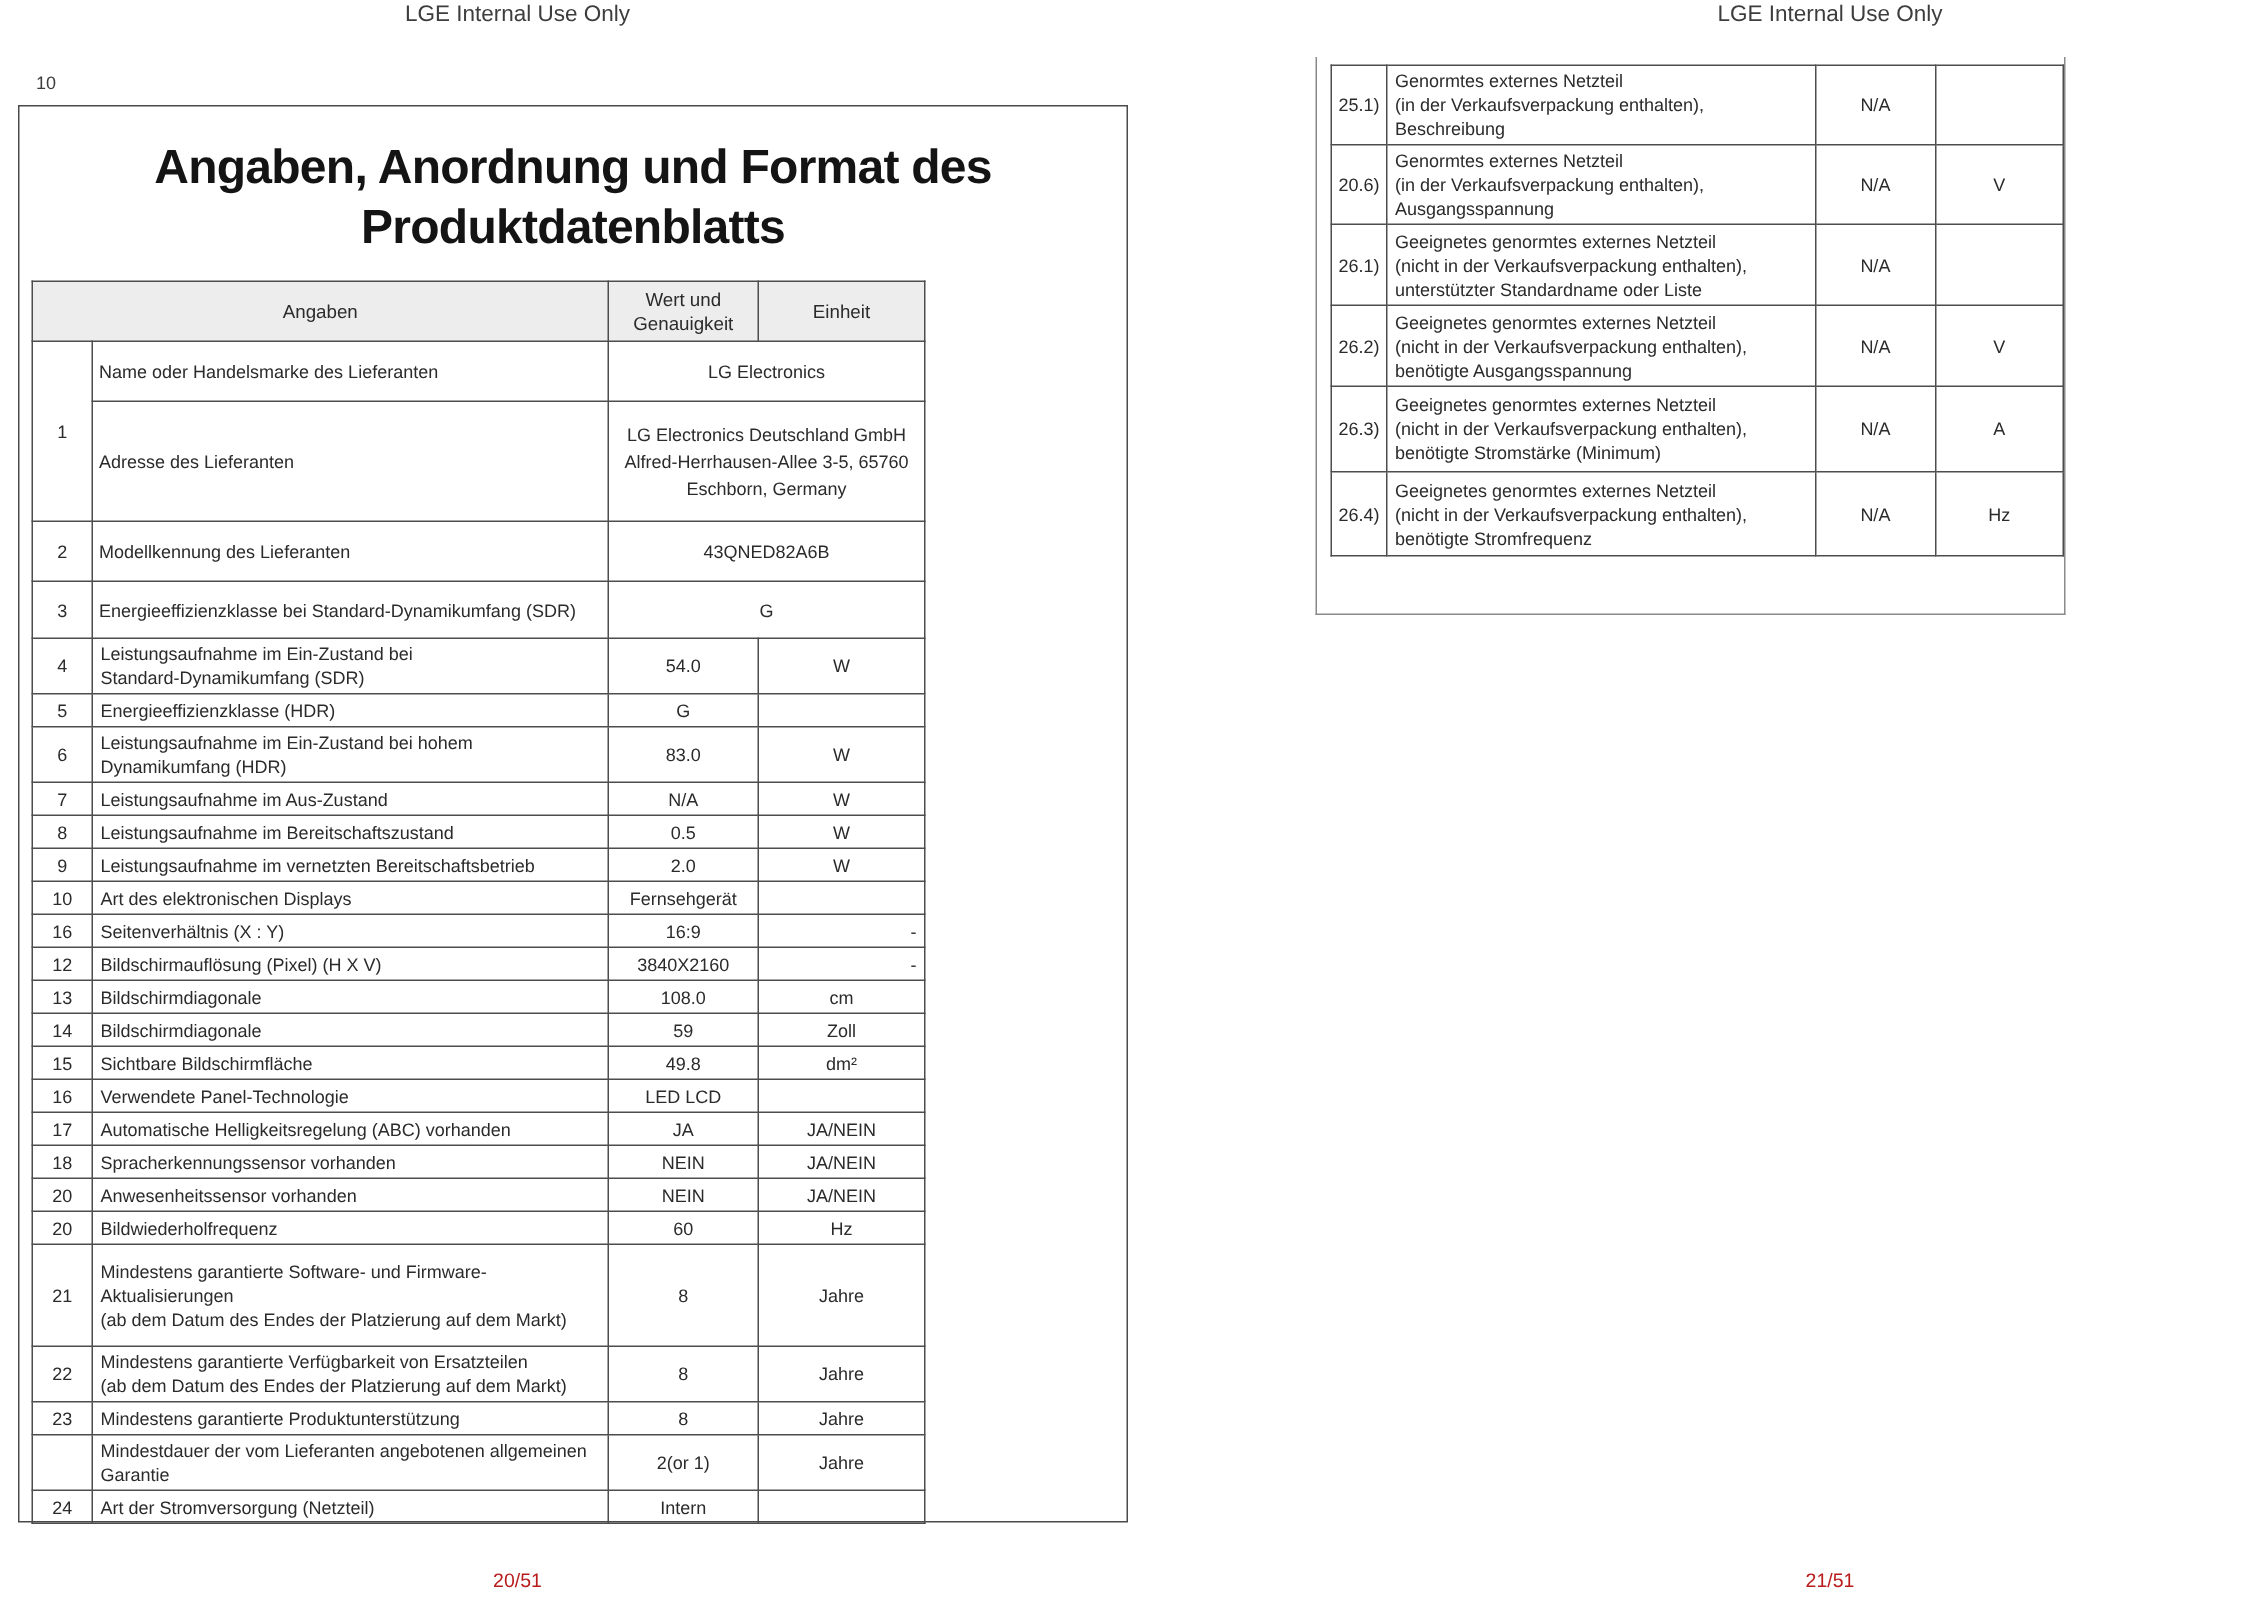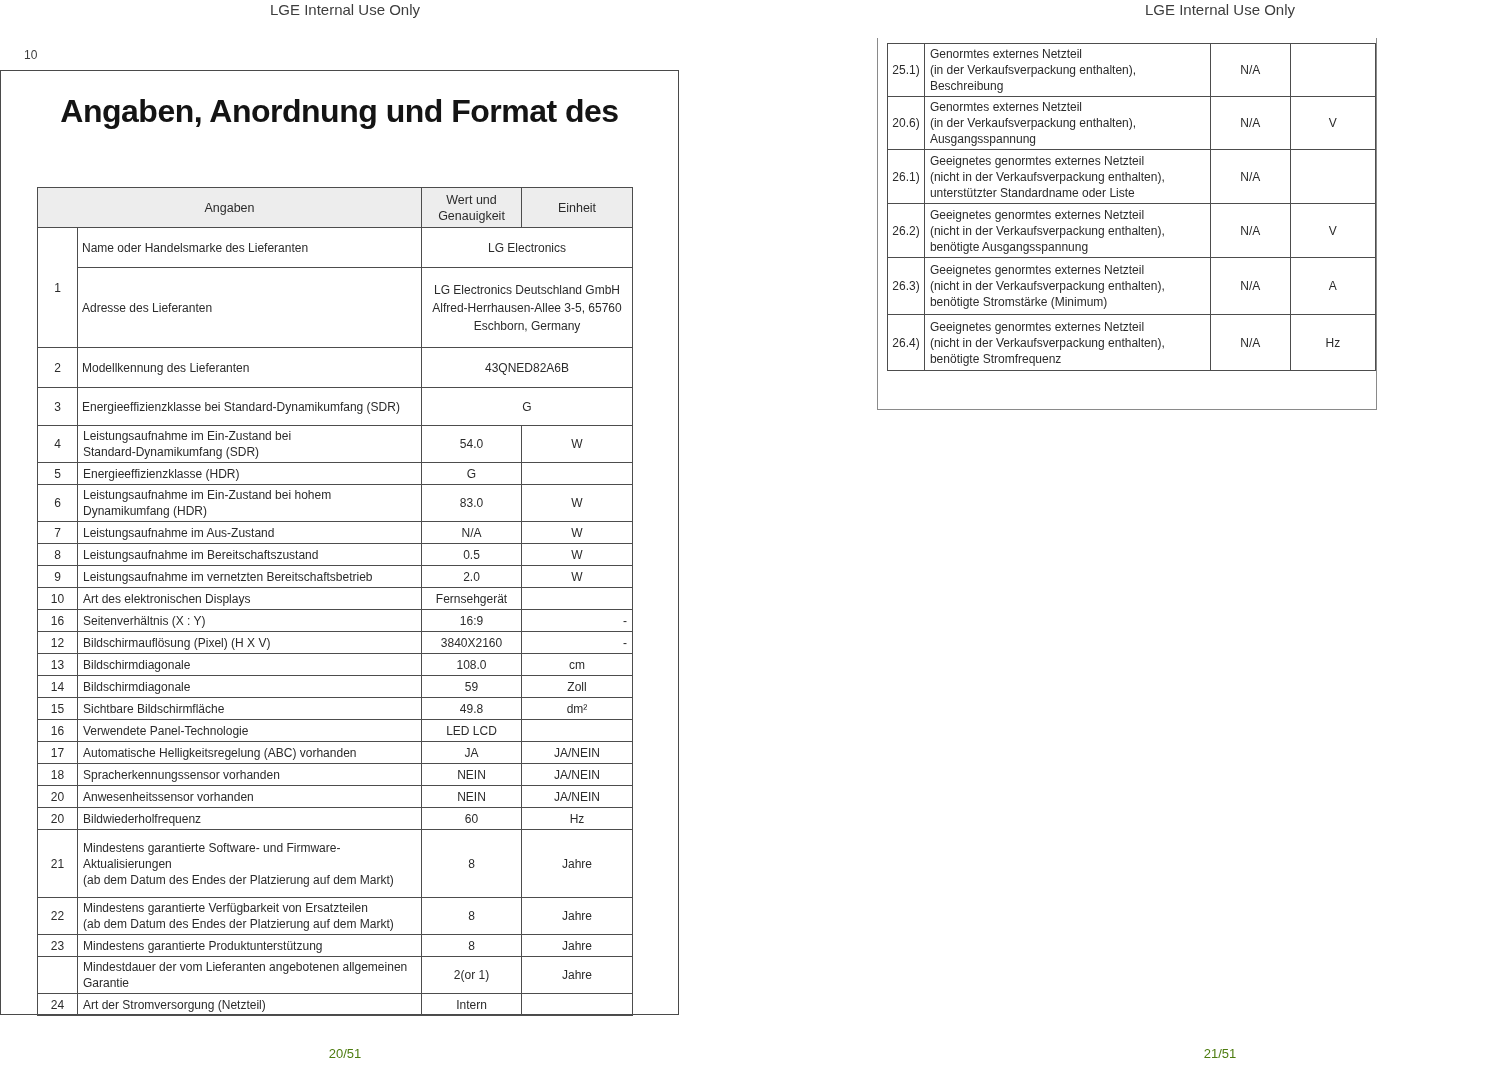--- a/index.html
+++ b/index.html
@@ -3,26 +3,26 @@
 <meta charset="utf-8">
 <style>
   html,body{margin:0;padding:0;}
   body{
     width:1500px;height:1065px;position:relative;overflow:hidden;
     background:#ffffff;color:#2b2b2b;
     font-family:"Liberation Sans","DejaVu Sans",sans-serif;
   }
   .abs{position:absolute;}
   .watermark{font-size:15px;color:#3d3d3d;text-align:center;width:600px;}
-  .pagefoot{font-size:13px;color:#4d7c0f;text-align:center;width:600px;}
+  .pagefoot{font-size:13px;color:#b91c1c;text-align:center;width:600px;}
   .pagemark{font-size:12px;color:#3d3d3d;}
 
   
   #left-box{
-    left:0;top:70px;width:679px;height:945px;
+    left:12px;top:70px;width:740px;height:945px;
     border:1.5px solid #4a4a4a;box-sizing:border-box;
   }
   #doc-title{
     margin-top:20px;text-align:center;font-weight:bold;color:#141414;
     font-size:32px;line-height:40px;letter-spacing:-0.5px;
   }
 
   
   #right-box{
     left:877px;top:38px;width:500px;height:372px;
@@ -36,35 +36,36 @@
     line-height:16px;
   }
   th{background:#ededed;white-space:pre-line;font-size:12.5px;}
   td.num{text-align:center;}
   td.desc{text-align:left;padding:2px 5px;white-space:pre-line;}
   td.desc-c{text-align:left;padding:2px 4px;white-space:pre-line;}
   td.val{text-align:center;white-space:pre-line;line-height:18px;}
   td.unit{text-align:center;}
   td.unit-r{text-align:right;padding-right:5px;}
 
-  #left-table{left:8px;top:116px;margin-left:28px;}
+  #left-table{left:8px;top:116px;}
   #right-table{left:9px;top:5px;}
 </style>
 </head>
 <body>
 
 <div class="abs watermark" style="left:45px;top:1px;">LGE Internal Use Only</div>
 <div class="abs watermark" style="left:920px;top:1px;">LGE Internal Use Only</div>
 <div class="abs pagemark" style="left:24px;top:48px;">10</div>
 <div class="abs pagefoot" style="left:45px;top:1046px;">20/51</div>
 <div class="abs pagefoot" style="left:920px;top:1046px;">21/51</div>
 
 <div id="left-box" class="abs">
   <div id="doc-title">
     <div>Angaben, Anordnung und Format des</div>
+    <div>Produktdatenblatts</div>
   </div>
   <table id="left-table" class="abs">
     <colgroup>
       <col style="width:40px">
         <col style="width:344px">
         <col style="width:100px">
         <col style="width:111px">
     </colgroup>
     <thead>
       <tr style="height:40px">

